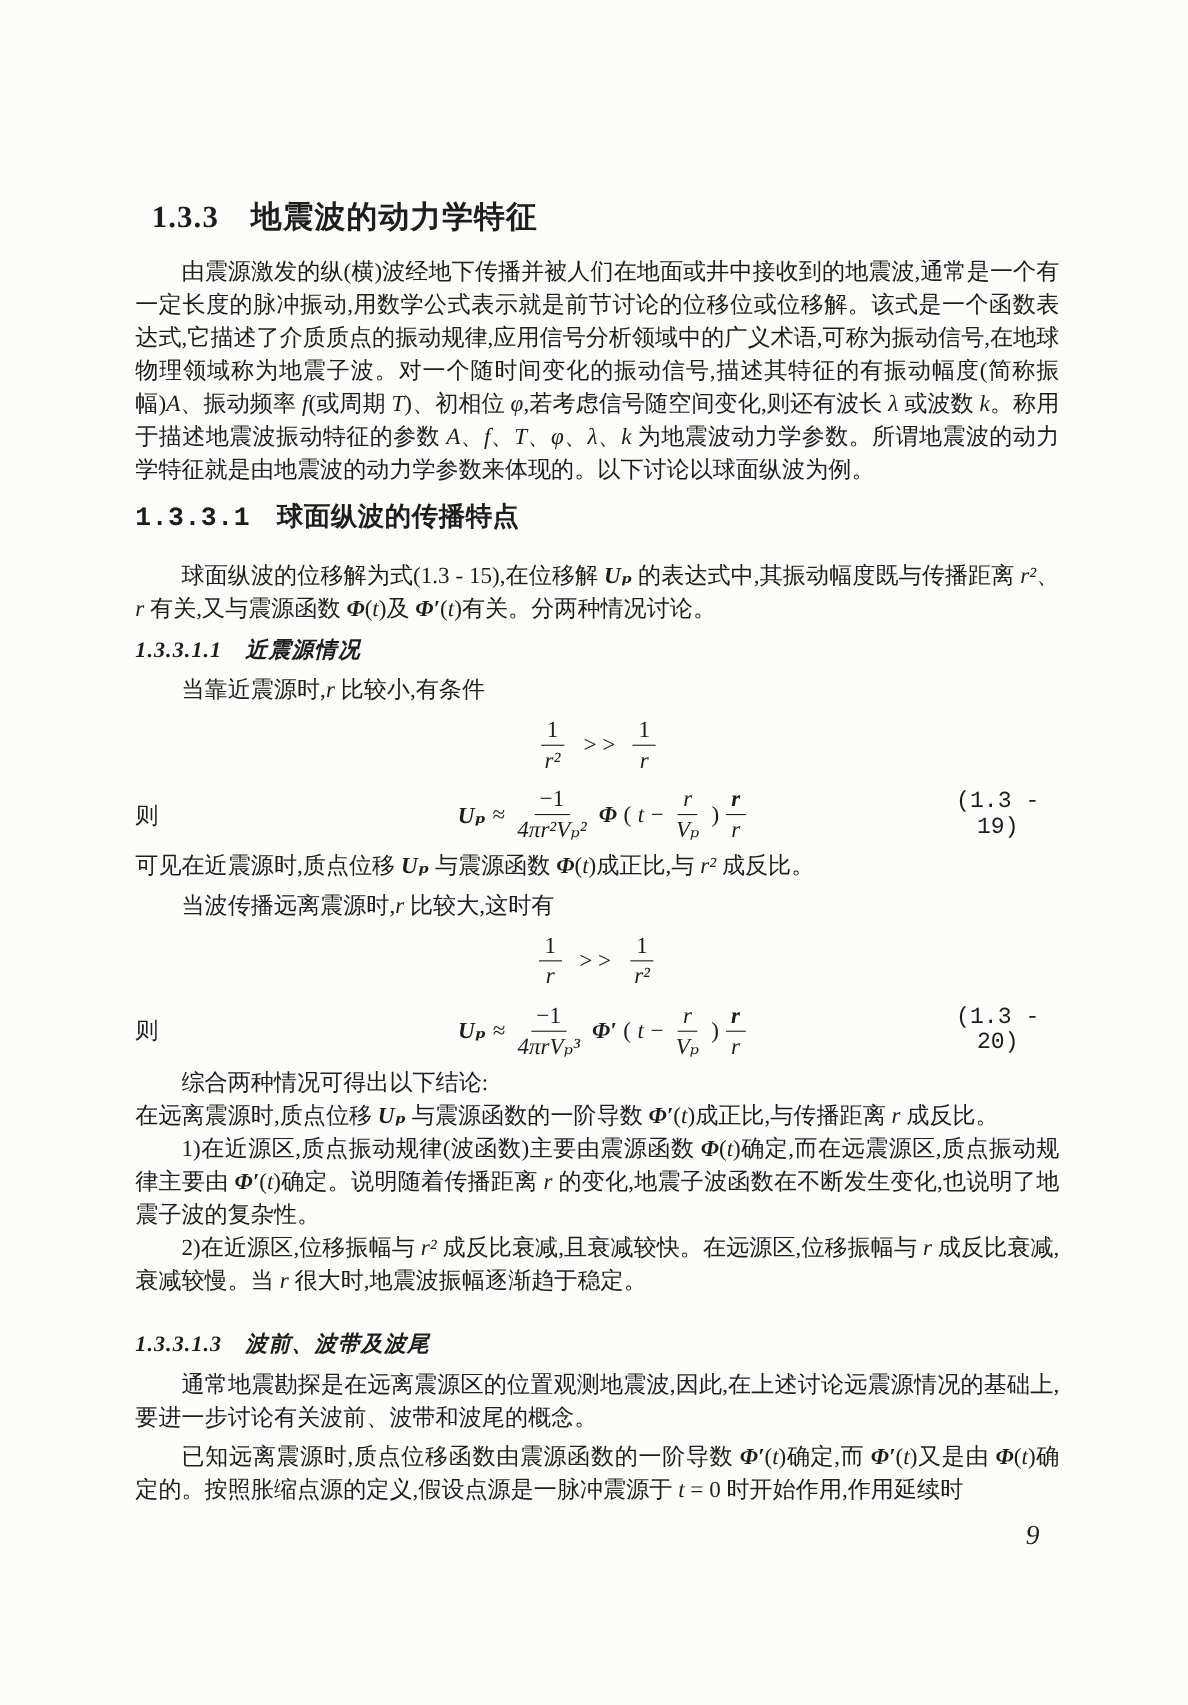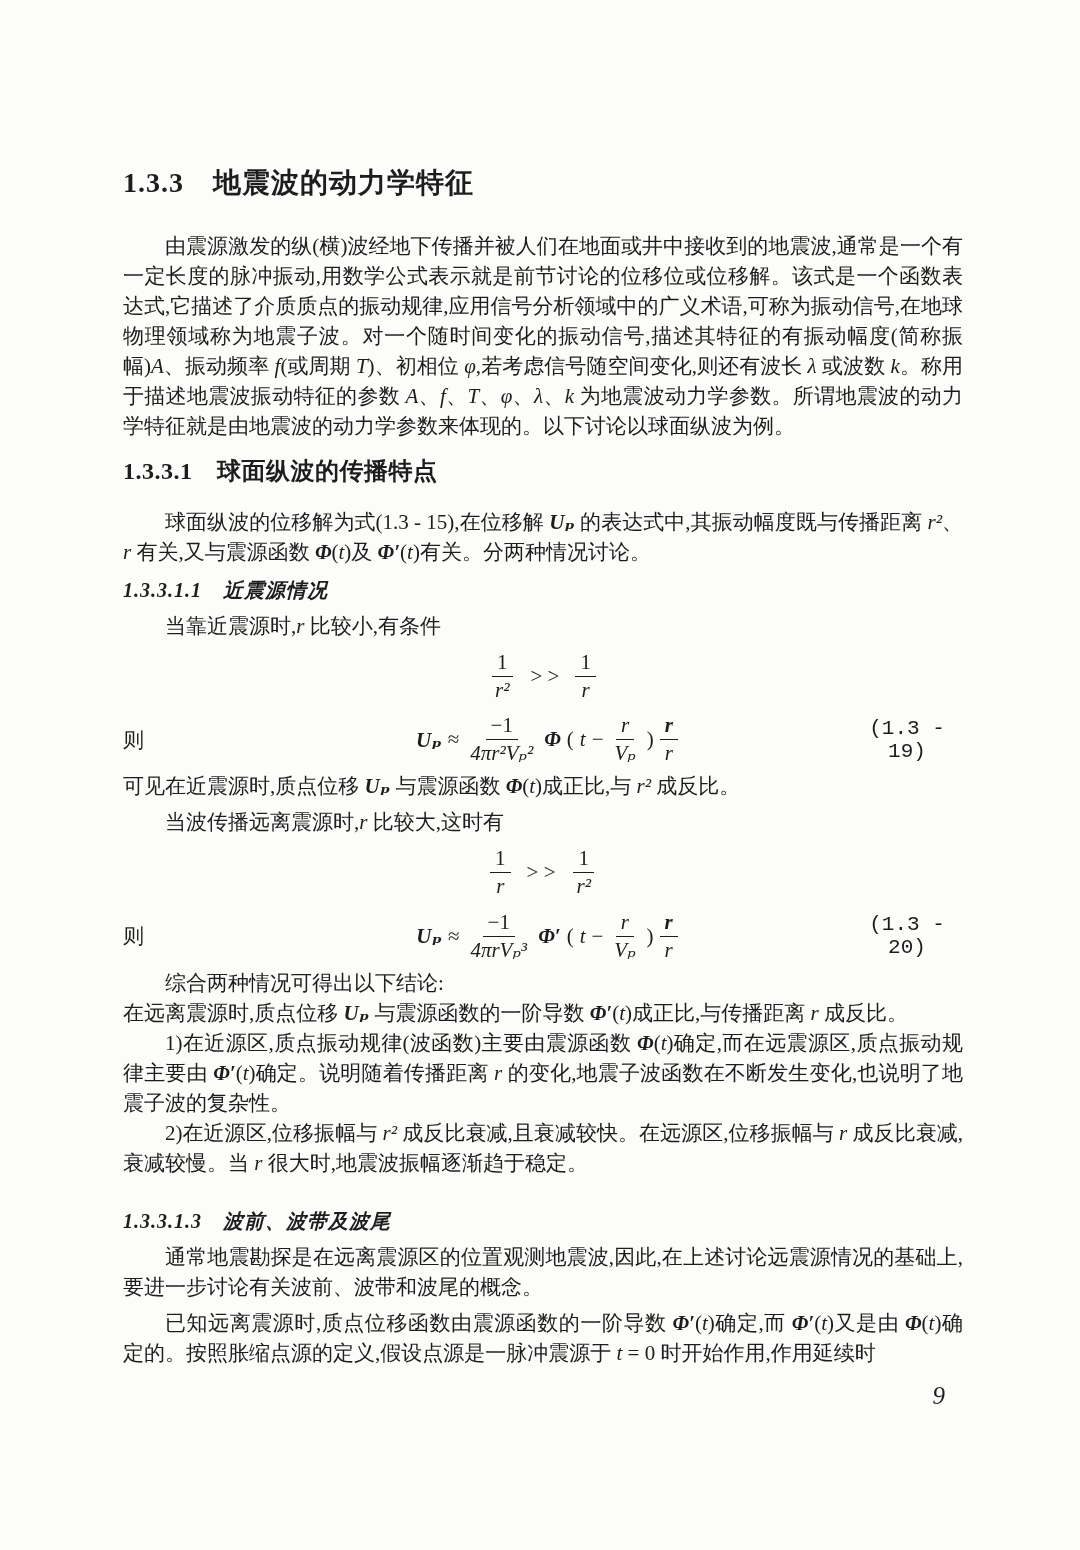--- a/index.html
+++ b/index.html
@@ -18,35 +18,35 @@
     position:relative;
     width:1080px;height:1550px;
     overflow:hidden;
     background:var(--paper);
   }
   .content{
     padding:165px 117px 0 123px;
   }
   .h1{
     font-size:28px;font-weight:bold;line-height:36px;
-    margin:0;letter-spacing:1px;
+    margin:15px;letter-spacing:1px;
   }
   .h2{
     font-size:24px;font-weight:bold;line-height:32px;
-    margin:14px 0 8px;letter-spacing:0.5px;
+    margin:14px 0 8px;letter-spacing:0.5px;font-family:Liberation Mono, monospace;
   }
   .h3{
     font-size:20px;font-weight:600;font-style:italic;line-height:30px;
     margin:8px 0 0;letter-spacing:1px;
   }
   p.body{
     margin:0;font-size:21px;line-height:30px;
     text-align:justify;text-align-last:left;
   }
-  p.body.first{margin-top:30px;}
+  p.body.first{margin-top:16px;}
   p.body.after-h2{margin-top:20px;}
   p.body.cont{margin-top:6px;}
   .indent{text-indent:2em;}
   .r-n{font-style:normal;}
   .r-i{font-style:italic;}
   .r-b{font-style:italic;font-weight:bold;}
   
   .frac{
     display:inline-flex;flex-direction:column;align-items:center;
     vertical-align:middle;text-align:center;line-height:1.1;

